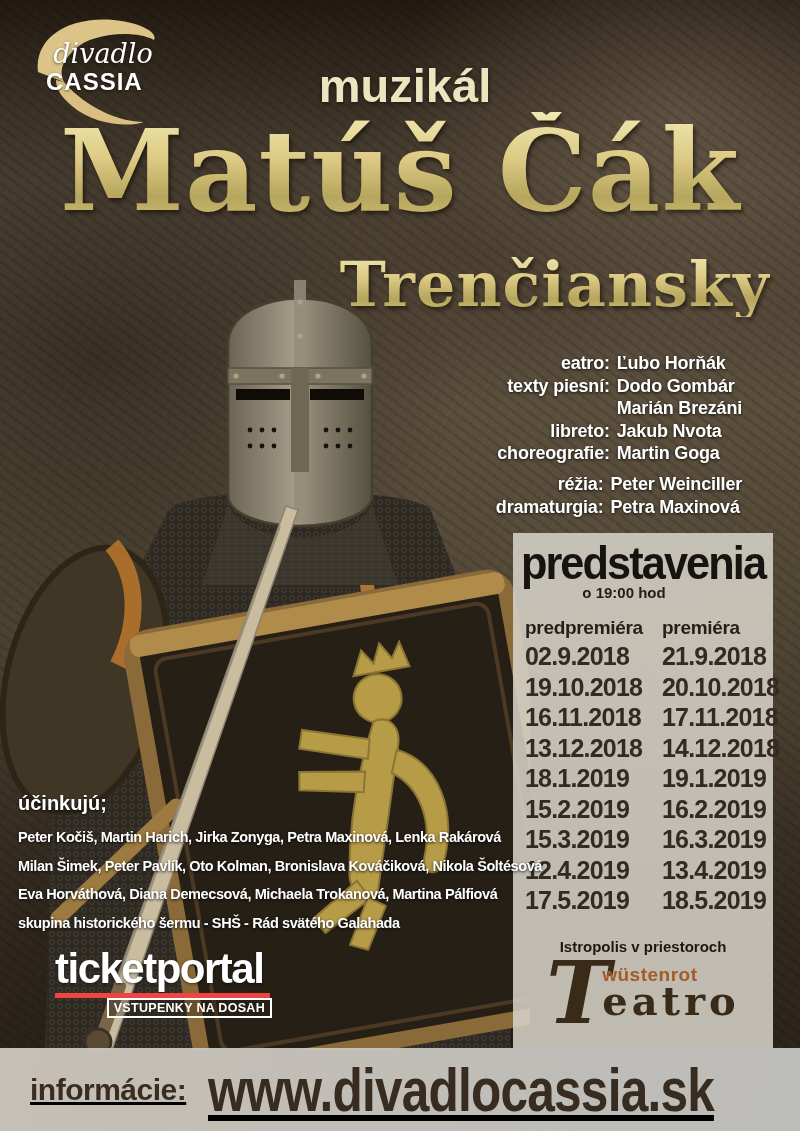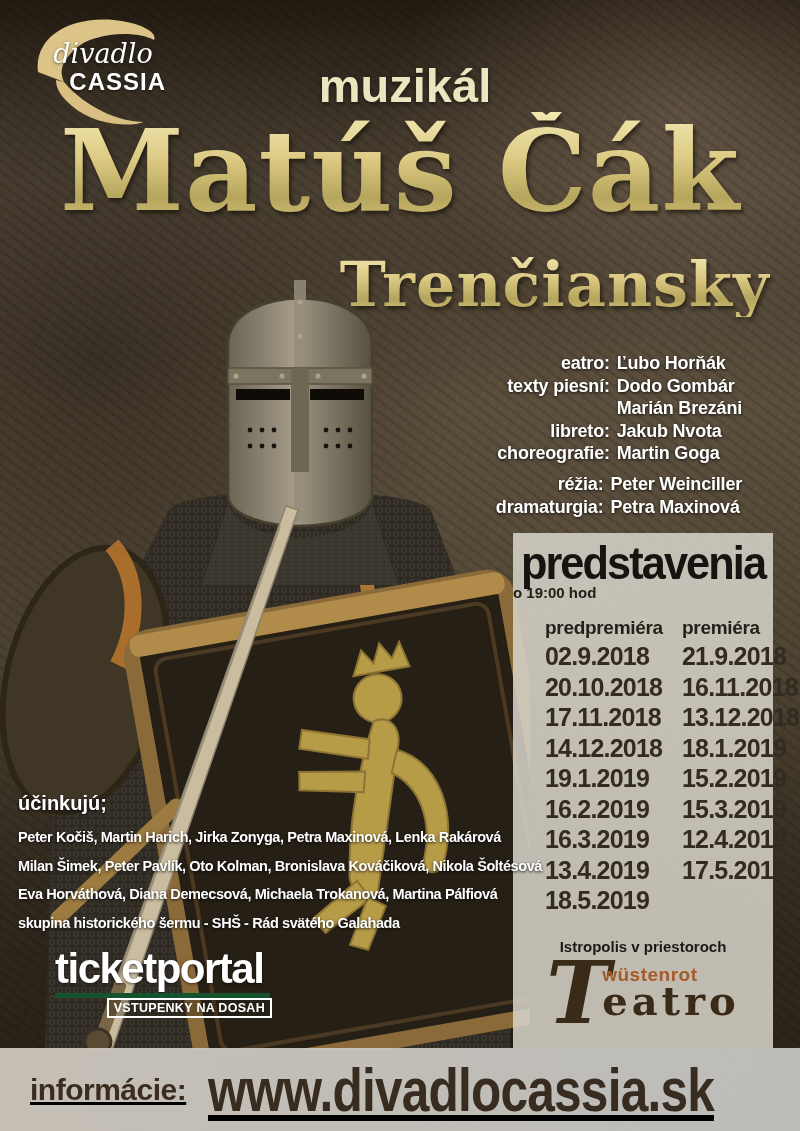--- a/index.html
+++ b/index.html
@@ -29,21 +29,21 @@
   .knight{position:absolute;left:0;top:250px;width:530px;height:800px;}
   
   .logo{position:absolute;left:16px;top:10px;width:170px;height:115px;}
   .logo svg{position:absolute;left:0;top:0;}
   .logo-divadlo{
     position:absolute;left:22px;top:28px;width:130px;text-align:center;
     font-family:"DejaVu Serif",serif;font-style:italic;font-size:27px;color:#fff;
     text-shadow:0 1px 3px rgba(0,0,0,.6);
   }
   .logo-cassia{
-    position:absolute;left:30px;top:58px;width:120px;text-align:right;
+    position:absolute;left:30px;top:58px;width:120px;text-align:left;
     font-size:24px;font-weight:bold;letter-spacing:1px;color:#fff;
     text-shadow:0 1px 3px rgba(0,0,0,.6);
   }
   
   .kicker{
     position:absolute;left:0;top:58px;width:810px;text-align:center;
     font-size:47px;font-weight:bold;color:#eae6c0;letter-spacing:0;
     text-shadow:0 2px 4px rgba(0,0,0,.5);
   }
   .gold{
@@ -74,22 +74,22 @@
   .panel{
     position:absolute;left:513px;top:533px;width:260px;height:515px;
     background:rgba(217,213,203,0.86);
     color:#1c1812;
   }
   .sched-title{
     margin-top:7px;text-align:center;font-size:46px;font-weight:bold;
     letter-spacing:-2px;color:#171310;transform:scaleX(0.94);transform-origin:center;
     line-height:1;white-space:nowrap;
   }
-  .time-note{text-align:left;padding-right:38px;font-size:15px;font-weight:bold;margin-top:-2px;color:#221d16;}
-  .sched-grid{display:grid;grid-template-columns:137px 1fr;padding-left:32px;}
+  .time-note{text-align:center;padding-right:38px;font-size:15px;font-weight:bold;margin-top:-2px;color:#221d16;}
+  .sched-grid{display:grid;grid-template-columns:137px 1fr;padding-left:12px;}
   .sched-head{margin-top:16px;font-size:19px;font-weight:bold;color:#241f18;letter-spacing:-0.3px;}
   .sched-rows{margin-top:2px;font-size:25px;font-weight:bold;color:#332b21;line-height:30.5px;letter-spacing:-0.8px;}
   .venue-note{text-align:center;margin-top:22px;font-size:15px;font-weight:bold;color:#1d1812;}
   .teatro{display:flex;justify-content:center;align-items:flex-start;margin-top:4px;}
   .teatro-t{
     font-family:"DejaVu Serif",serif;font-style:italic;font-weight:bold;
     font-size:86px;line-height:0.78;color:#3a2a18;
   }
   .teatro-stack{margin-left:-8px;margin-top:6px;}
   .teatro-wustenrot{display:block;font-size:19px;font-weight:bold;color:#a55b28;letter-spacing:0.5px;line-height:1;}
@@ -100,21 +100,21 @@
   
   .cast{position:absolute;left:18px;top:792px;width:500px;color:#fff;text-shadow:0 1px 3px rgba(0,0,0,.85);}
   .cast-heading{font-size:20px;font-weight:bold;margin-bottom:8px;}
   .cast-line{font-size:14.5px;font-weight:bold;line-height:28.5px;letter-spacing:-0.4px;white-space:nowrap;}
   
   .ticketportal{position:absolute;left:55px;top:948px;width:215px;}
   .tp-name{
     font-size:42px;font-weight:bold;color:#fff;letter-spacing:-1.5px;line-height:1;
     text-shadow:0 1px 3px rgba(0,0,0,.6);
   }
-  .tp-rule{height:5px;background:#14532d;margin-top:3px;position:relative;}
+  .tp-rule{height:5px;background:#ef4444;margin-top:3px;position:relative;}
   .tp-tagline{
     position:absolute;right:-2px;top:5px;border:2px solid #fff;color:#fff;
     font-size:12.5px;font-weight:bold;letter-spacing:0.3px;padding:0 5px;line-height:16px;
     background:rgba(40,32,22,0.35);white-space:nowrap;
   }
   
   .footer{
     position:absolute;left:0;top:1048px;width:800px;height:83px;
     background:linear-gradient(90deg,rgba(207,201,191,0.94) 0%,rgba(198,198,196,0.94) 100%);
     display:flex;align-items:center;text-decoration:underline;
@@ -247,20 +247,21 @@
   <div class="panel">
     <div class="sched-title">predstavenia</div>
     <div class="time-note">o 19:00 hod</div>
     <div class="sched-grid sched-head">
       <span>predpremiéra</span>
       <span>premiéra</span>
     </div>
     <div class="sched-grid sched-rows">
       <span>02.9.2018</span>
         <span>21.9.2018</span>
+      <span>19.10.2018</span>
         <span>20.10.2018</span>
       <span>16.11.2018</span>
         <span>17.11.2018</span>
       <span>13.12.2018</span>
         <span>14.12.2018</span>
       <span>18.1.2019</span>
         <span>19.1.2019</span>
       <span>15.2.2019</span>
         <span>16.2.2019</span>
       <span>15.3.2019</span>

